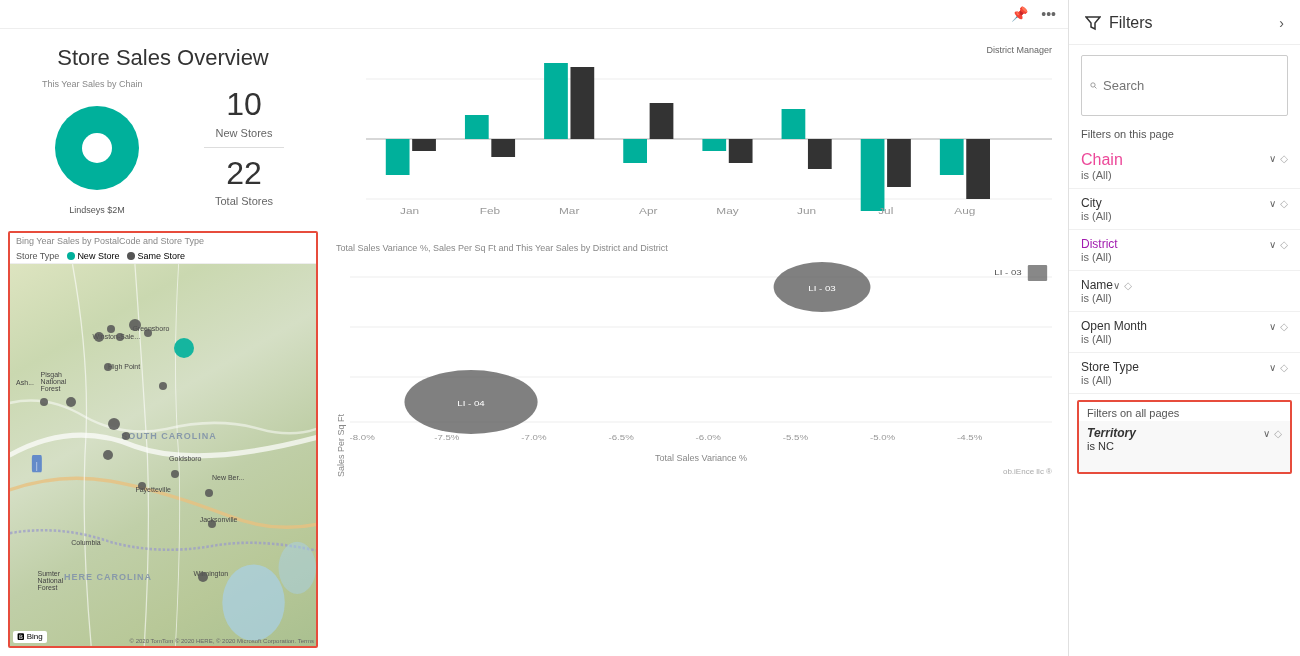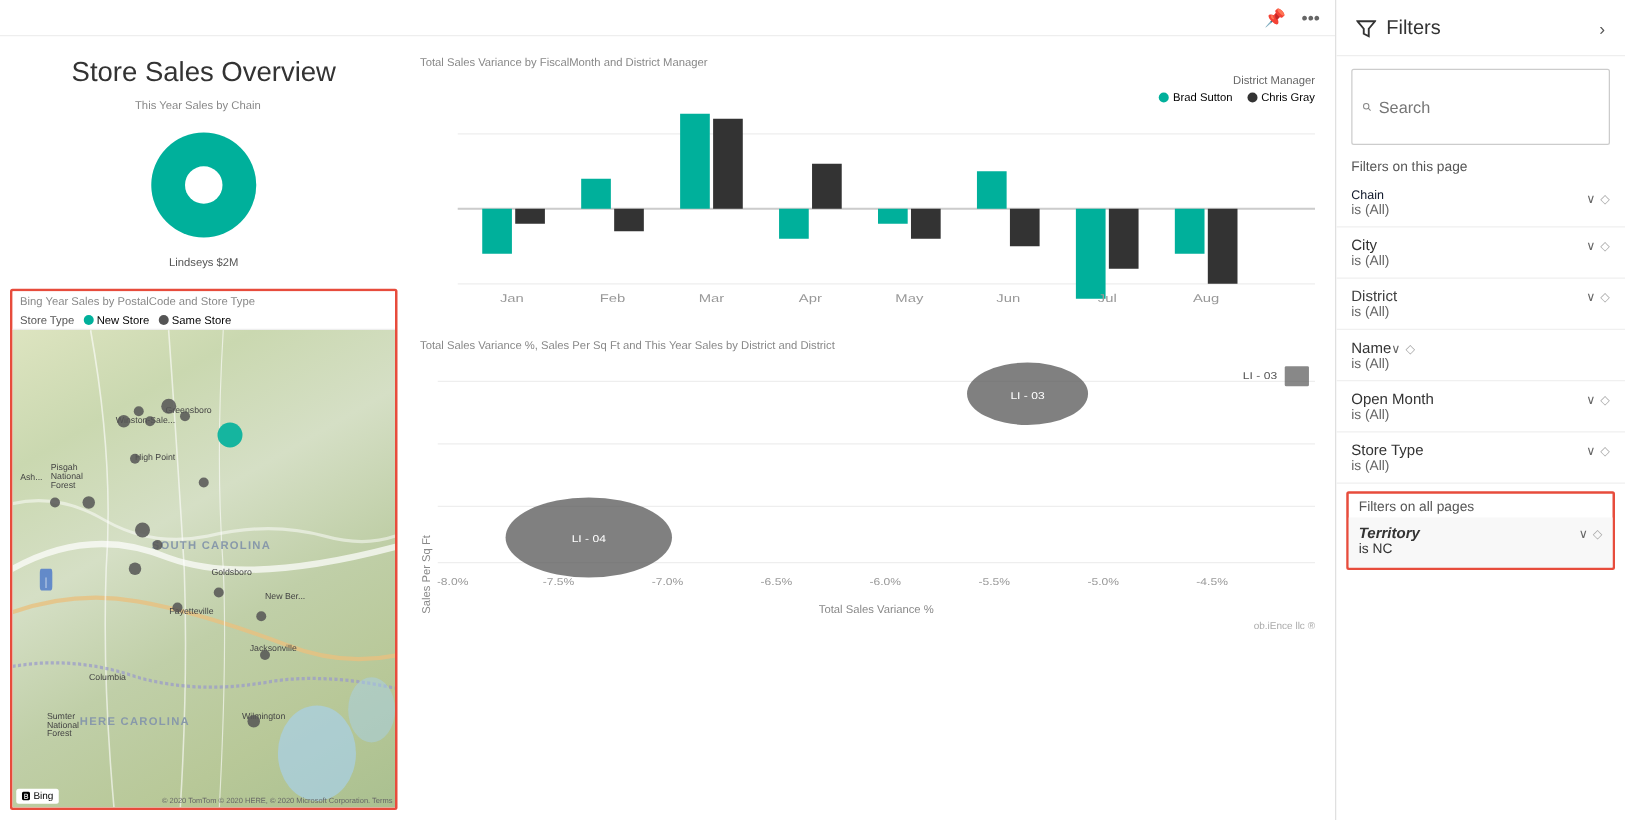--- a/index.html
+++ b/index.html
@@ -28,20 +28,27 @@
 
             <div style="display:flex; flex-direction:column; align-items:center;">
               <div style="font-size:9px; color:#888; margin-bottom:4px; align-self:flex-start;">This Year Sales by Chain</div>
               <svg width="110" height="110" viewBox="0 0 110 110">
                 <circle cx="55" cy="55" r="42" fill="#00b09b"></circle>
                 <circle cx="55" cy="55" r="15" fill="#fff"></circle>
               </svg>
               <div style="font-size:9px; color:#555; margin-top:2px;">Lindseys $2M</div>
             </div>
 
+            <div style="display:flex; flex-direction:column; align-items:center; gap:4px;">
+              <div style="font-size:32px; font-weight:300; color:#333; line-height:1.1;">10</div>
+              <div style="font-size:11px; color:#666;">New Stores</div>
+              <div style="width:80px; border-top:1px solid #ddd; margin:4px 0;"></div>
+              <div style="font-size:32px; font-weight:300; color:#333; line-height:1.1;">22</div>
+              <div style="font-size:11px; color:#666;">Total Stores</div>
+            </div>
           </div>
         </div>
 
         <div style="border:2px solid #e74c3c; border-radius:2px; flex:1; display:flex; flex-direction:column; overflow:hidden; min-height:220px;">
           <div style="font-size:9px; color:#888; padding:3px 6px; background:#fff;">Bing Year Sales by PostalCode and Store Type</div>
           <div style="display:flex; gap:8px; padding:2px 6px; font-size:9px; align-items:center; background:#fff; border-bottom:1px solid #eee;">
             <span style="color:#555;">Store Type</span>
             <span style="display:inline-flex; align-items:center; gap:2px;">
               <span style="width:8px;height:8px;border-radius:50%;background:#00b09b;display:inline-block;"></span>
               <span>New Store</span>
@@ -110,34 +117,23 @@
 
             <div style="position:absolute;bottom:3px;left:3px;font-size:8px;background:#fff;padding:1px 4px;border-radius:2px;">🅱 Bing</div>
             <div style="position:absolute;bottom:2px;right:2px;font-size:6px;color:#666;">© 2020 TomTom © 2020 HERE, © 2020 Microsoft Corporation. Terms</div>
           </div>
         </div>
       </div>
 
       <div style="flex:1; display:flex; flex-direction:column; gap:8px; overflow:hidden;">
 
         <div style="background:#fff; padding:8px; flex:0 0 auto;">
-          <div style="font-size:9px; color:#888; margin-bottom:4px;">Total Sales Variance by FiscalMonth and District Manager</div>
 
           <div style="display:flex; justify-content:flex-end; gap:12px; font-size:9px; margin-bottom:4px;">
             <span style="color:#666;">District Manager</span>
-          </div>
-          <div style="display:flex; justify-content:flex-end; gap:12px; font-size:9px; margin-bottom:4px;">
-            <span style="display:inline-flex;align-items:center;gap:3px;">
-              <span style="width:8px;height:8px;border-radius:50%;background:#00b09b;display:inline-block;"></span>
-              <span>Brad Sutton</span>
-            </span>
-            <span style="display:inline-flex;align-items:center;gap:3px;">
-              <span style="width:8px;height:8px;border-radius:50%;background:#333;display:inline-block;"></span>
-              <span>Chris Gray</span>
-            </span>
           </div>
 
           <div style="position:relative; height:160px; margin-left:30px;">
             <svg width="100%" height="160" viewBox="0 0 520 160" preserveAspectRatio="none">
 
               <line x1="0" y1="20" x2="520" y2="20" stroke="#eee" stroke-width="1"></line>
               <line x1="0" y1="80" x2="520" y2="80" stroke="#eee" stroke-width="1"></line>
               <line x1="0" y1="140" x2="520" y2="140" stroke="#eee" stroke-width="1"></line>
 
               <text x="-5" y="23" font-size="9" fill="#999" text-anchor="end">$50K</text>
@@ -257,21 +253,21 @@
         <line x1="8.5" y1="8.5" x2="12" y2="12"></line>
       </svg>
       <input type="text" style="border: none; outline: none; font-size: 13px; color: rgb(136, 136, 136); flex: 1 1 0%; font-family: inherit;" placeholder="Search">
     </div>
 
     <div style="font-size:11px; color:#555; padding:8px 12px 4px; font-weight:400;">Filters on this page</div>
 
     <div style="flex:1; overflow-y:auto;">
       <div style="padding:7px 12px; border-bottom:1px solid #f0f0f0; display:flex; align-items:flex-start; justify-content:space-between; cursor:pointer;">
         <div>
-          <div style="font-size:10px; color:#0f172a;">Chain</div>
+          <div style="font-size:16px; color:#ec4899;">Chain</div>
           <div style="font-size:11px; color:#666;">is (All)</div>
         </div>
         <div style="display:flex; gap:4px; align-items:center; margin-top:2px;">
           <span style="font-size:10px; color:#666;">∨</span>
           <span style="font-size:10px; color:#aaa;">◇</span>
         </div>
       </div>
 
       <div style="padding:7px 12px; border-bottom:1px solid #f0f0f0; display:flex; align-items:flex-start; justify-content:space-between; cursor:pointer;">
         <div>
@@ -279,21 +275,21 @@
           <div style="font-size:11px; color:#666;">is (All)</div>
         </div>
         <div style="display:flex; gap:4px; align-items:center; margin-top:2px;">
           <span style="font-size:10px; color:#666;">∨</span>
           <span style="font-size:10px; color:#aaa;">◇</span>
         </div>
       </div>
 
       <div style="padding:7px 12px; border-bottom:1px solid #f0f0f0; display:flex; align-items:flex-start; justify-content:space-between; cursor:pointer;">
         <div>
-          <div style="font-size:12px; color:#404040;">District</div>
+          <div style="font-size:12px; color:#a21caf;">District</div>
           <div style="font-size:11px; color:#666;">is (All)</div>
         </div>
         <div style="display:flex; gap:4px; align-items:center; margin-top:2px;">
           <span style="font-size:10px; color:#666;">∨</span>
           <span style="font-size:10px; color:#aaa;">◇</span>
         </div>
       </div>
 
       <div style="padding:7px 12px; border-bottom:1px solid #f0f0f0; display:flex; align-items:flex-start; cursor:pointer;">
         <div>
@@ -323,21 +319,21 @@
           <div style="font-size:11px; color:#666;">is (All)</div>
         </div>
         <div style="display:flex; gap:4px; align-items:center; margin-top:2px;">
           <span style="font-size:10px; color:#666;">∨</span>
           <span style="font-size:10px; color:#aaa;">◇</span>
         </div>
       </div>
 
       <div style="border:2px solid #e74c3c; border-radius:2px; margin:6px 8px;">
         <div style="font-size:11px; color:#555; padding:5px 8px 2px;">Filters on all pages</div>
-        <div style="padding:5px 8px 9px; background:#f8f8f8; display:flex; align-items:flex-start; justify-content:space-between; cursor:pointer;">
+        <div style="padding:5px 8px 20px; background:#f8f8f8; display:flex; align-items:flex-start; justify-content:space-between; cursor:pointer;">
           <div>
             <div style="font-size:12px; color:#333; font-weight:700; font-style:italic;">Territory</div>
             <div style="font-size:11px; color:#333;">is NC</div>
           </div>
           <div style="display:flex; gap:4px; align-items:center; margin-top:2px;">
             <span style="font-size:10px; color:#666;">∨</span>
             <span style="font-size:10px; color:#aaa;">◇</span>
           </div>
         </div>
       </div>

